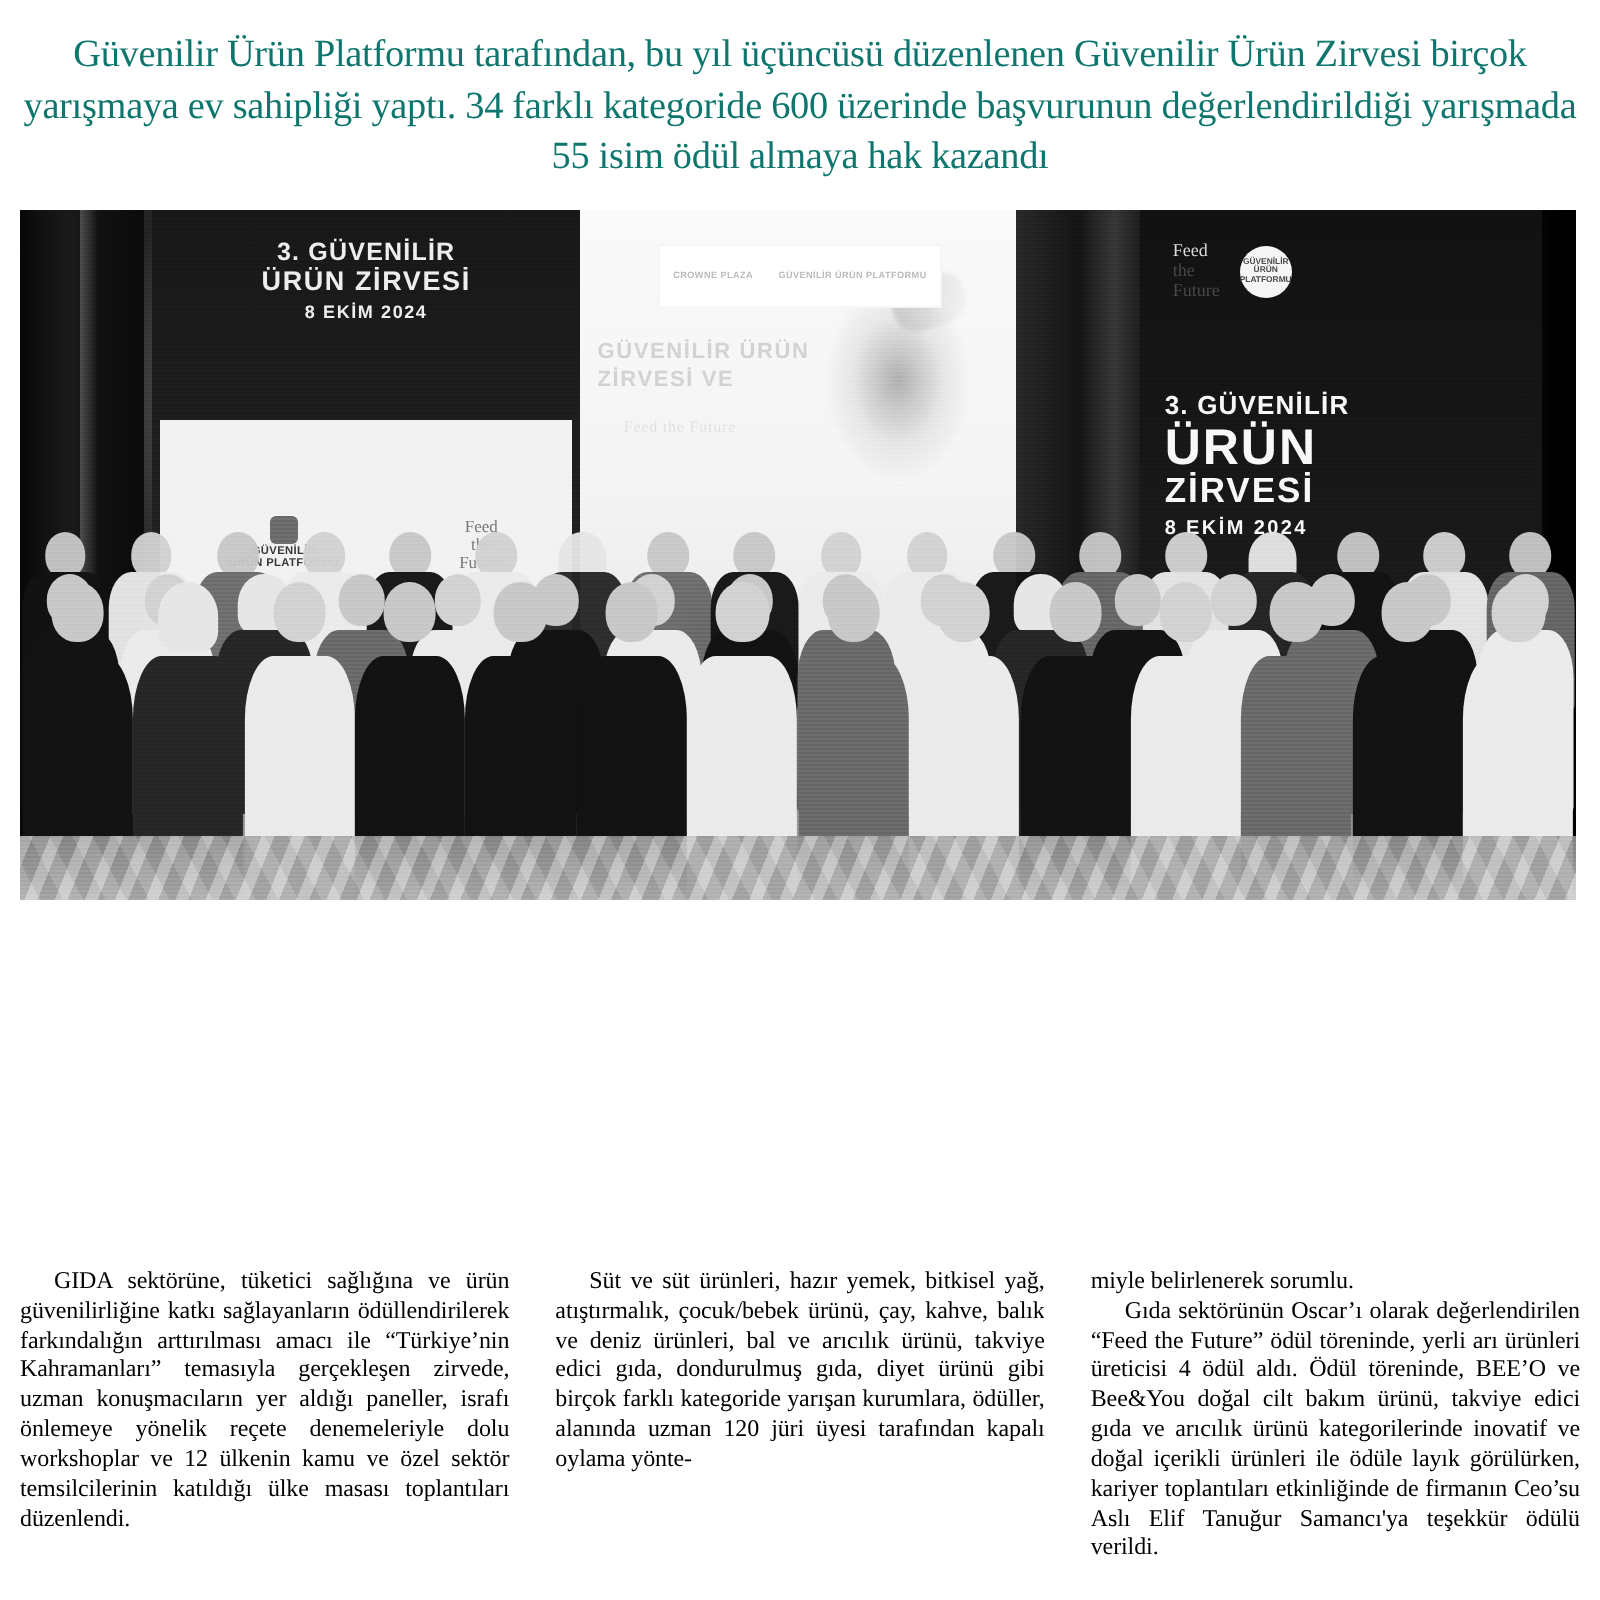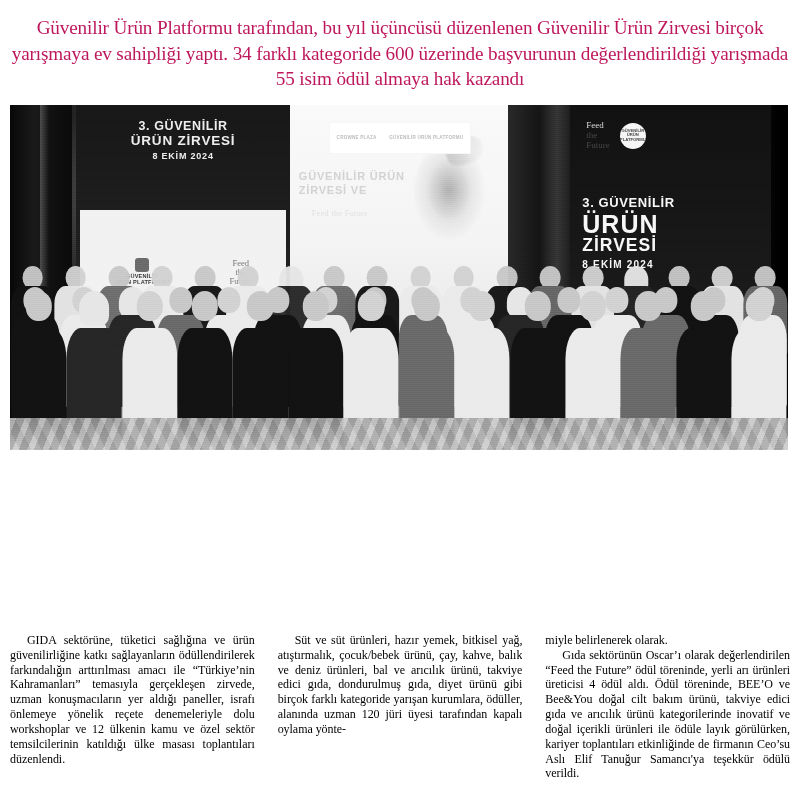--- a/index.html
+++ b/index.html
@@ -49,21 +49,21 @@
     padding-top: 12px;
   }
 
   
   .subhead {
     font-family: "Liberation Serif", serif;
     font-size: 19.2px;
     line-height: 1.33;
     text-align: center;
     margin: 15px 8px 0 8px;
-    color: #be185d;
+    color: #0f766e;
     letter-spacing: -0.15px;
   }
 
   
   .photo-wrap {
     position: relative;
     margin: 13px 12px 0 10px;
     height: 345px;
     overflow: hidden;
     background: #8d8d8d;
@@ -666,18 +666,18 @@
 
   <div class="body-cols">
     <div class="col">
       <p class="indent">GIDA sektörüne, tüketici sağlığına ve ürün güvenilirliğine katkı sağlayanların ödüllendirilerek farkındalığın arttırılması amacı ile “Türkiye’nin Kahramanları” temasıyla gerçekleşen zirvede, uzman konuşmacıların yer aldığı paneller, israfı önlemeye yönelik reçete denemeleriyle dolu workshoplar ve 12 ülkenin kamu ve özel sektör temsilcilerinin katıldığı ülke masası toplantıları düzenlendi.</p>
 
     </div>
     <div class="col">
       <p class="indent">Süt ve süt ürünleri, hazır yemek, bitkisel yağ, atıştırmalık, çocuk/bebek ürünü, çay, kahve, balık ve deniz ürünleri, bal ve arıcılık ürünü, takviye edici gıda, dondurulmuş gıda, diyet ürünü gibi birçok farklı kategoride yarışan kurumlara, ödüller, alanında uzman 120 jüri üyesi tarafından kapalı oylama yönte-</p>
     </div>
     <div class="col">
-      <p>miyle belirlenerek olarak.</p>
+      <p>miyle belirlenerek sorumlu.</p>
       <p class="indent"><span>Gıda sektörünün Oscar’ı olarak değerlendirilen “Feed the Future” ödül töreninde, yerli arı ürünleri üreticisi 4 ödül aldı. Ödül töreninde, BEE’O ve Bee&amp;You doğal cilt bakım ürünü, takviye edici gıda ve arıcılık ürünü kategorilerinde inovatif ve doğal içerikli ürünleri ile ödüle layık görülürken, kariyer toplantıları etkinliğinde de firmanın Ceo’su Aslı Elif Tanuğur Samancı'ya teşekkür ödülü verildi.</span> </p>
     </div>
   </div>
 
 </div>
 
 </body></html>

